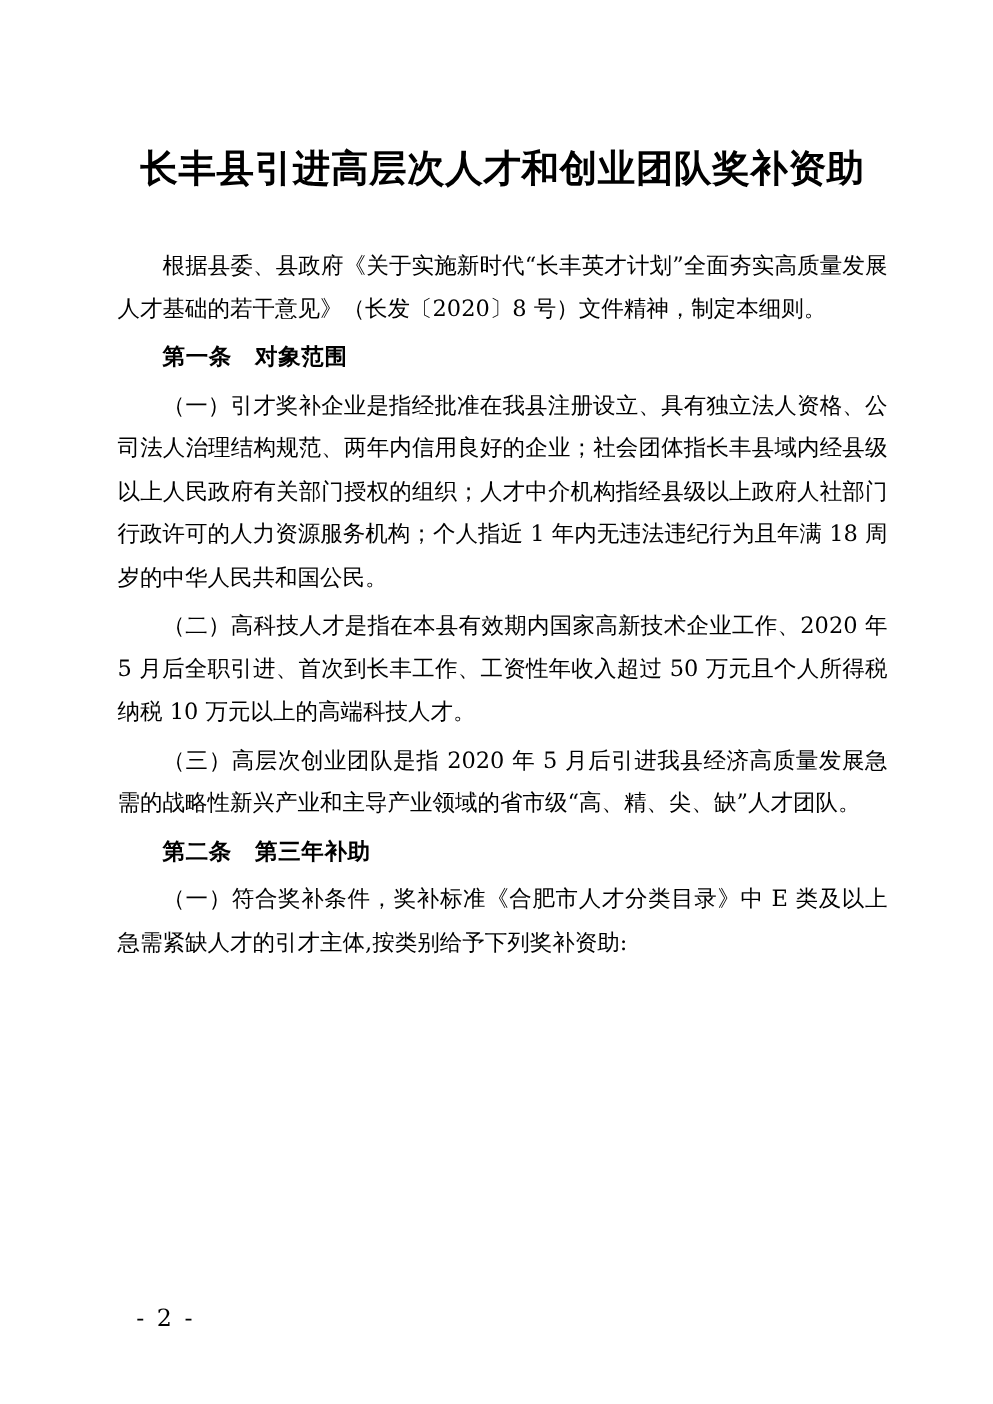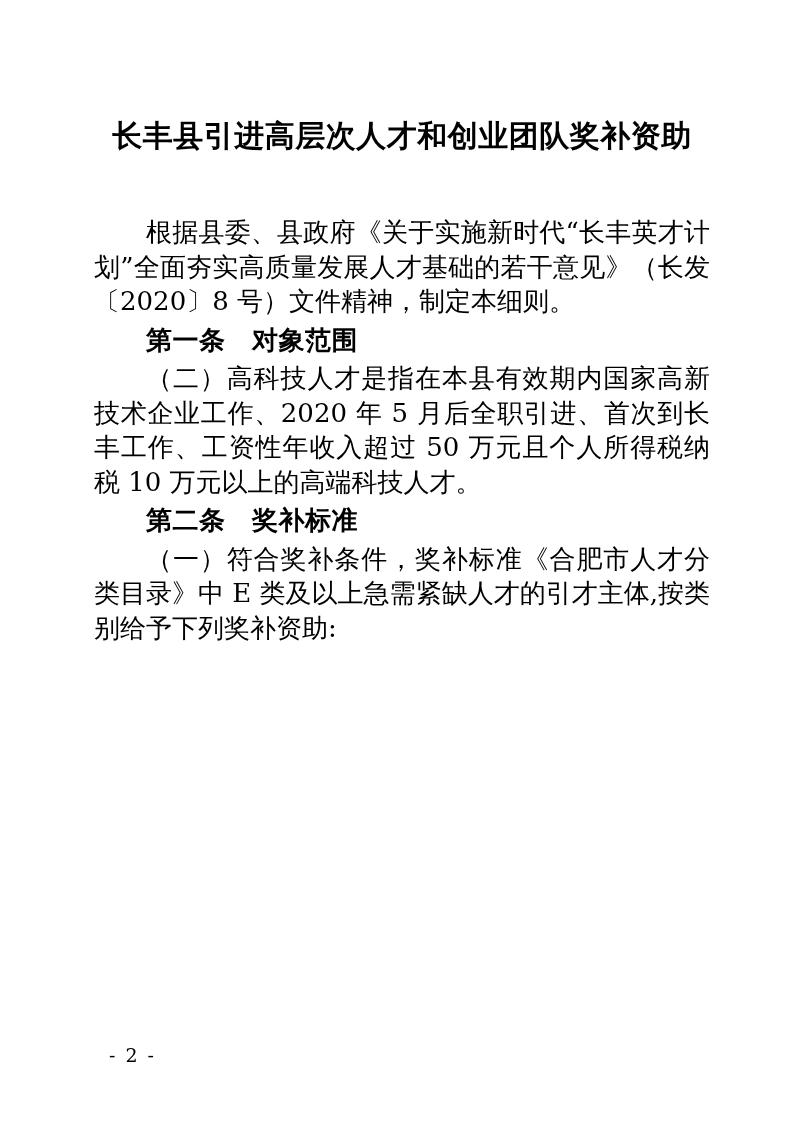--- a/index.html
+++ b/index.html
@@ -26,22 +26,22 @@
     text-align: center;
     font-size: 30px;
     line-height: 56px;
     font-weight: bold;
     letter-spacing: 0.5px;
   }
   .doc-title .title-line {
     display: block;
   }
   .doc-body {
-    margin-top: 43px;
-    font-size: 26px;
+    margin-top: 24px;
+    font-size: 18px;
     line-height: 34.5px;
     text-align: justify;
   }
   .para {
     text-indent: 2em;
     margin: 0;
   }
   .para.heading {
     font-family: "DejaVu Sans", "Liberation Sans", sans-serif;
     font-weight: bold;
@@ -62,21 +62,23 @@
 <div class="page">
   <div class="content">
 
     <h1 class="doc-title">
       <span class="title-line">长丰县引进高层次人才和创业团队奖补资助</span>
     </h1>
 
     <div class="doc-body">
       <p class="para">根据县委、县政府《关于实施新时代“长丰英才计划”全面夯实高质量发展人才基础的若干意见》（长发〔2020〕8 号）文件精神，制定本细则。</p>
       <p class="para heading">第一条　对象范围</p>
+      <p class="para">（一）引才奖补企业是指经批准在我县注册设立、具有独立法人资格、公司法人治理结构规范、两年内信用良好的企业；社会团体指长丰县域内经县级以上人民政府有关部门授权的组织；人才中介机构指经县级以上政府人社部门行政许可的人力资源服务机构；个人指近 1 年内无违法违纪行为且年满 18 周岁的中华人民共和国公民。</p>
       <p class="para">（二）高科技人才是指在本县有效期内国家高新技术企业工作、2020 年 5 月后全职引进、首次到长丰工作、工资性年收入超过 50 万元且个人所得税纳税 10 万元以上的高端科技人才。</p>
-      <p class="para heading">第二条　奖补标准</p>
+      <p class="para">（三）高层次创业团队是指 2020 年 5 月后引进我县经济高质量发展急需的战略性新兴产业和主导产业领域的省市级“高、精、尖、缺”人才团队。</p>
+      <p class="para heading">第二条　第三年补助</p>
       <p class="para">（一）符合奖补条件，奖补标准《合肥市人才分类目录》中 E 类及以上急需紧缺人才的引才主体,按类别给予下列奖补资助:</p>
     </div>
 
   </div>
 
   <div class="page-number">- 2 -</div>
 </div>
 
 </body></html>

